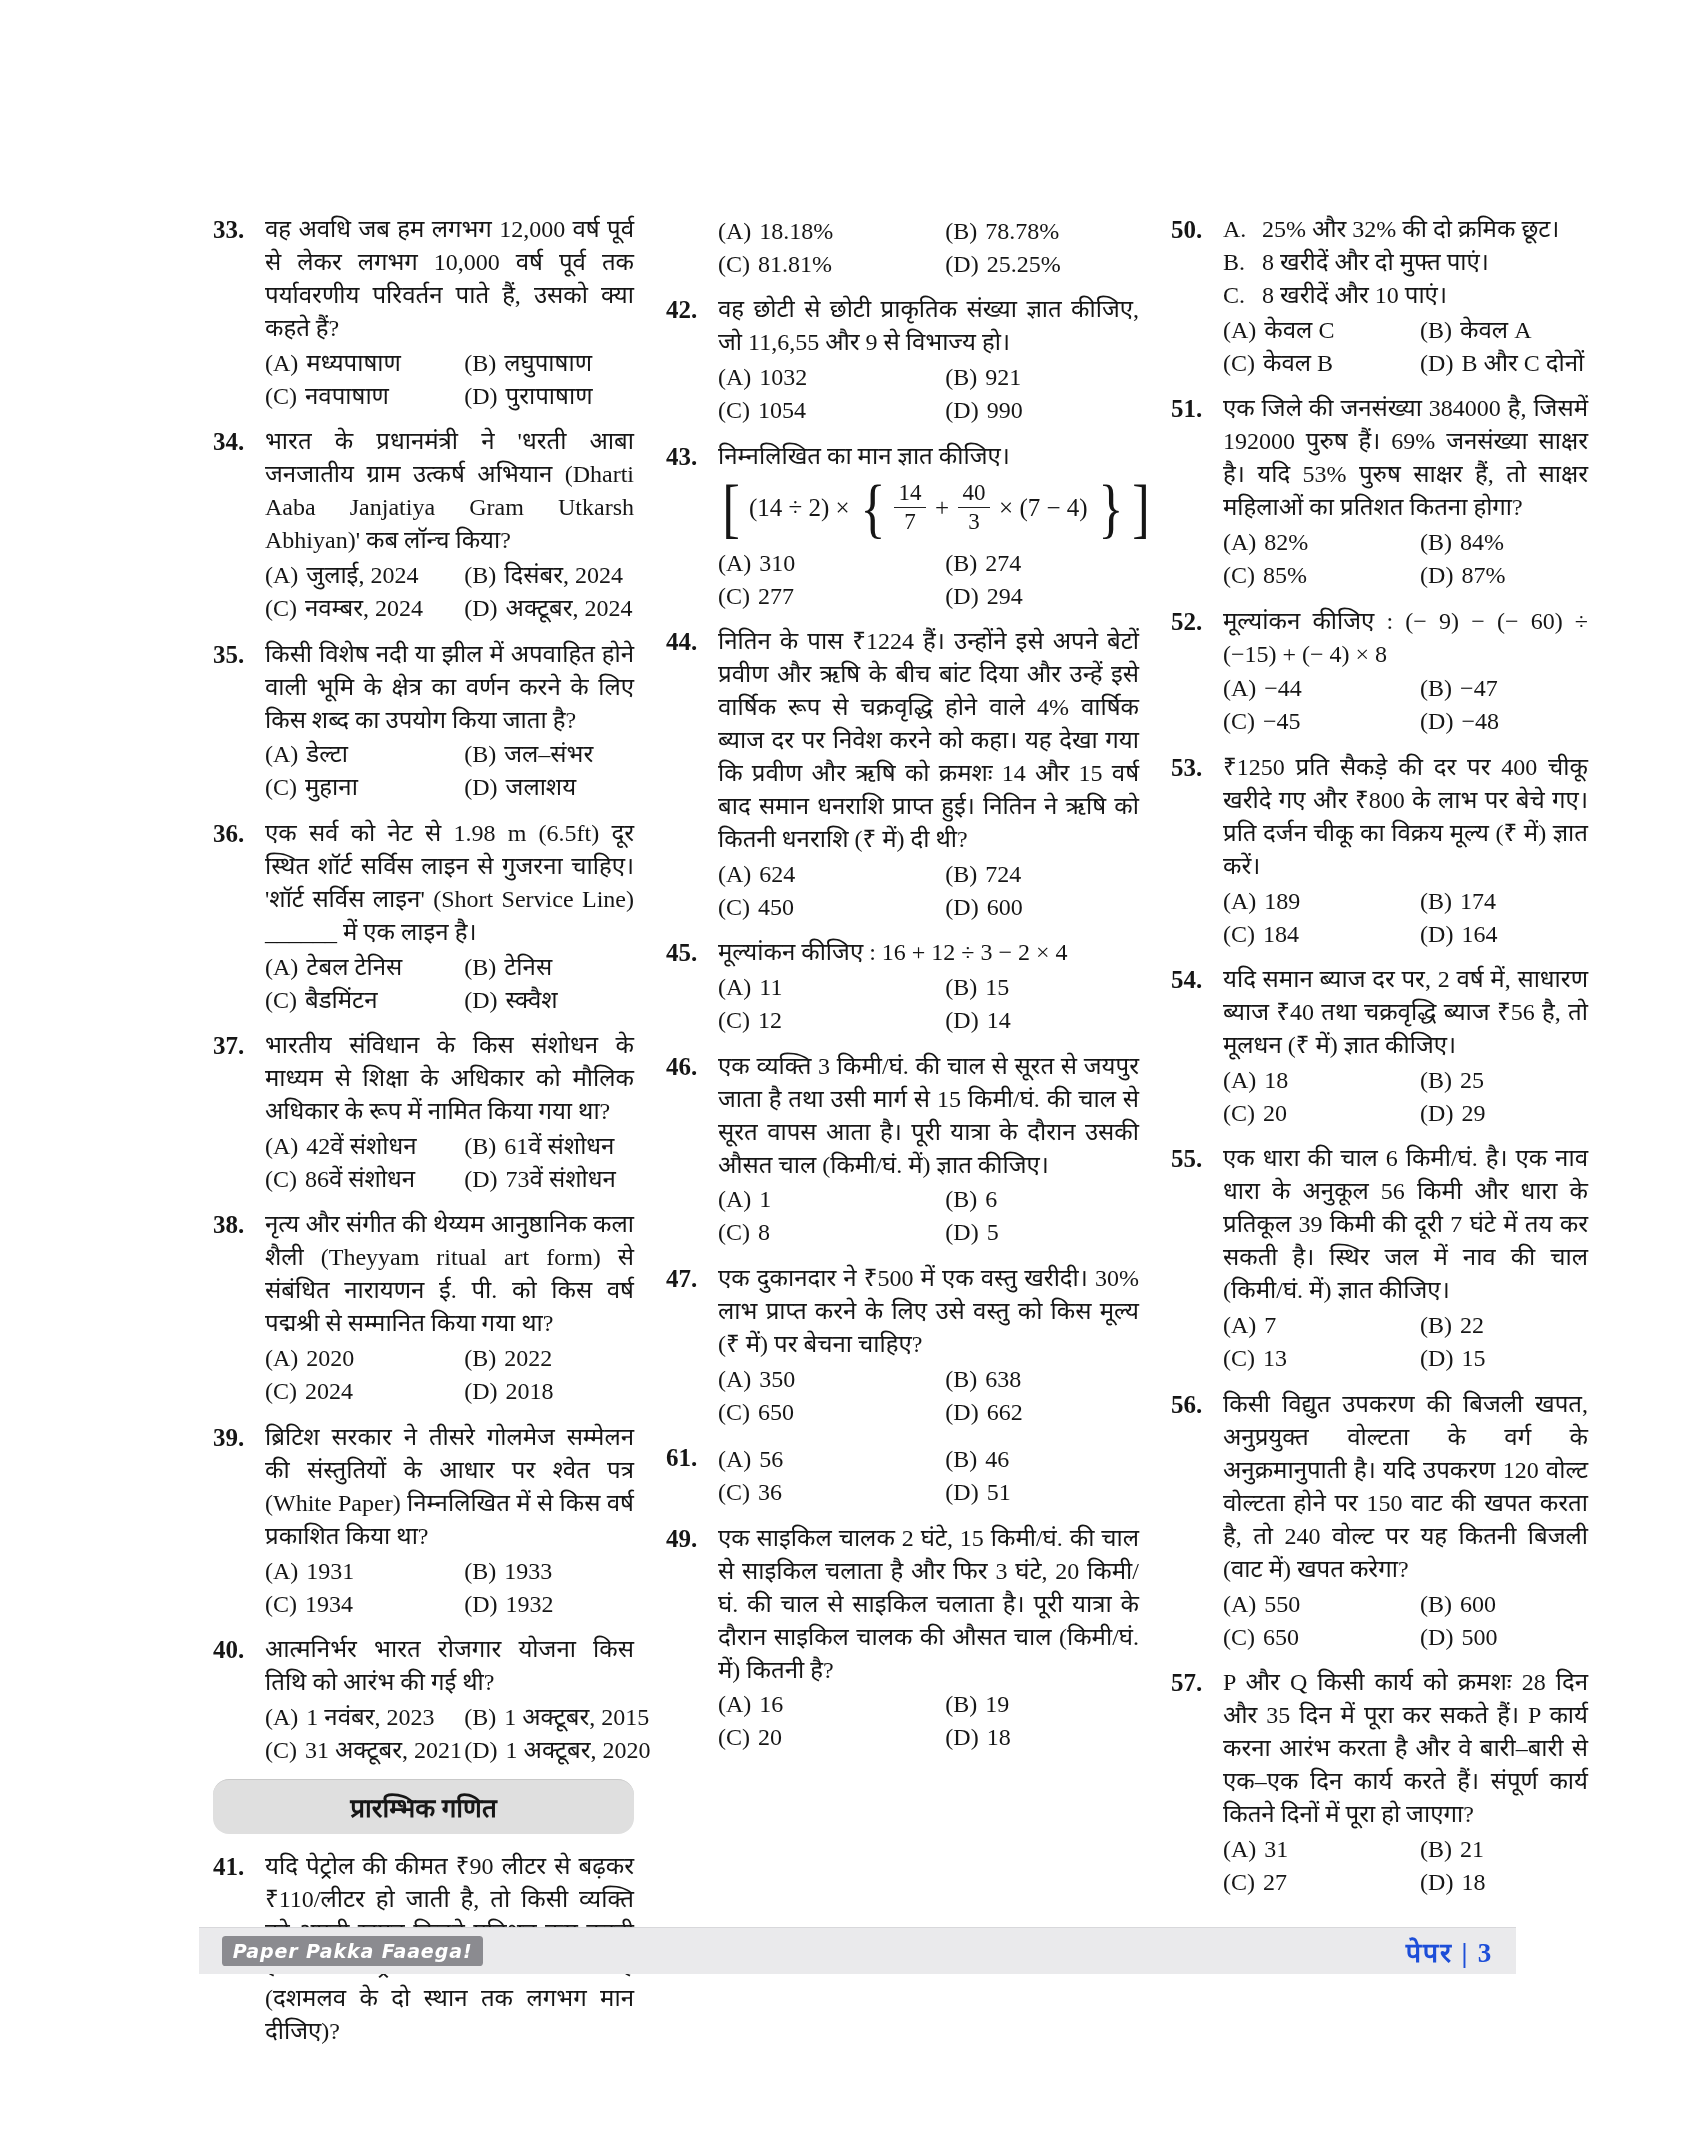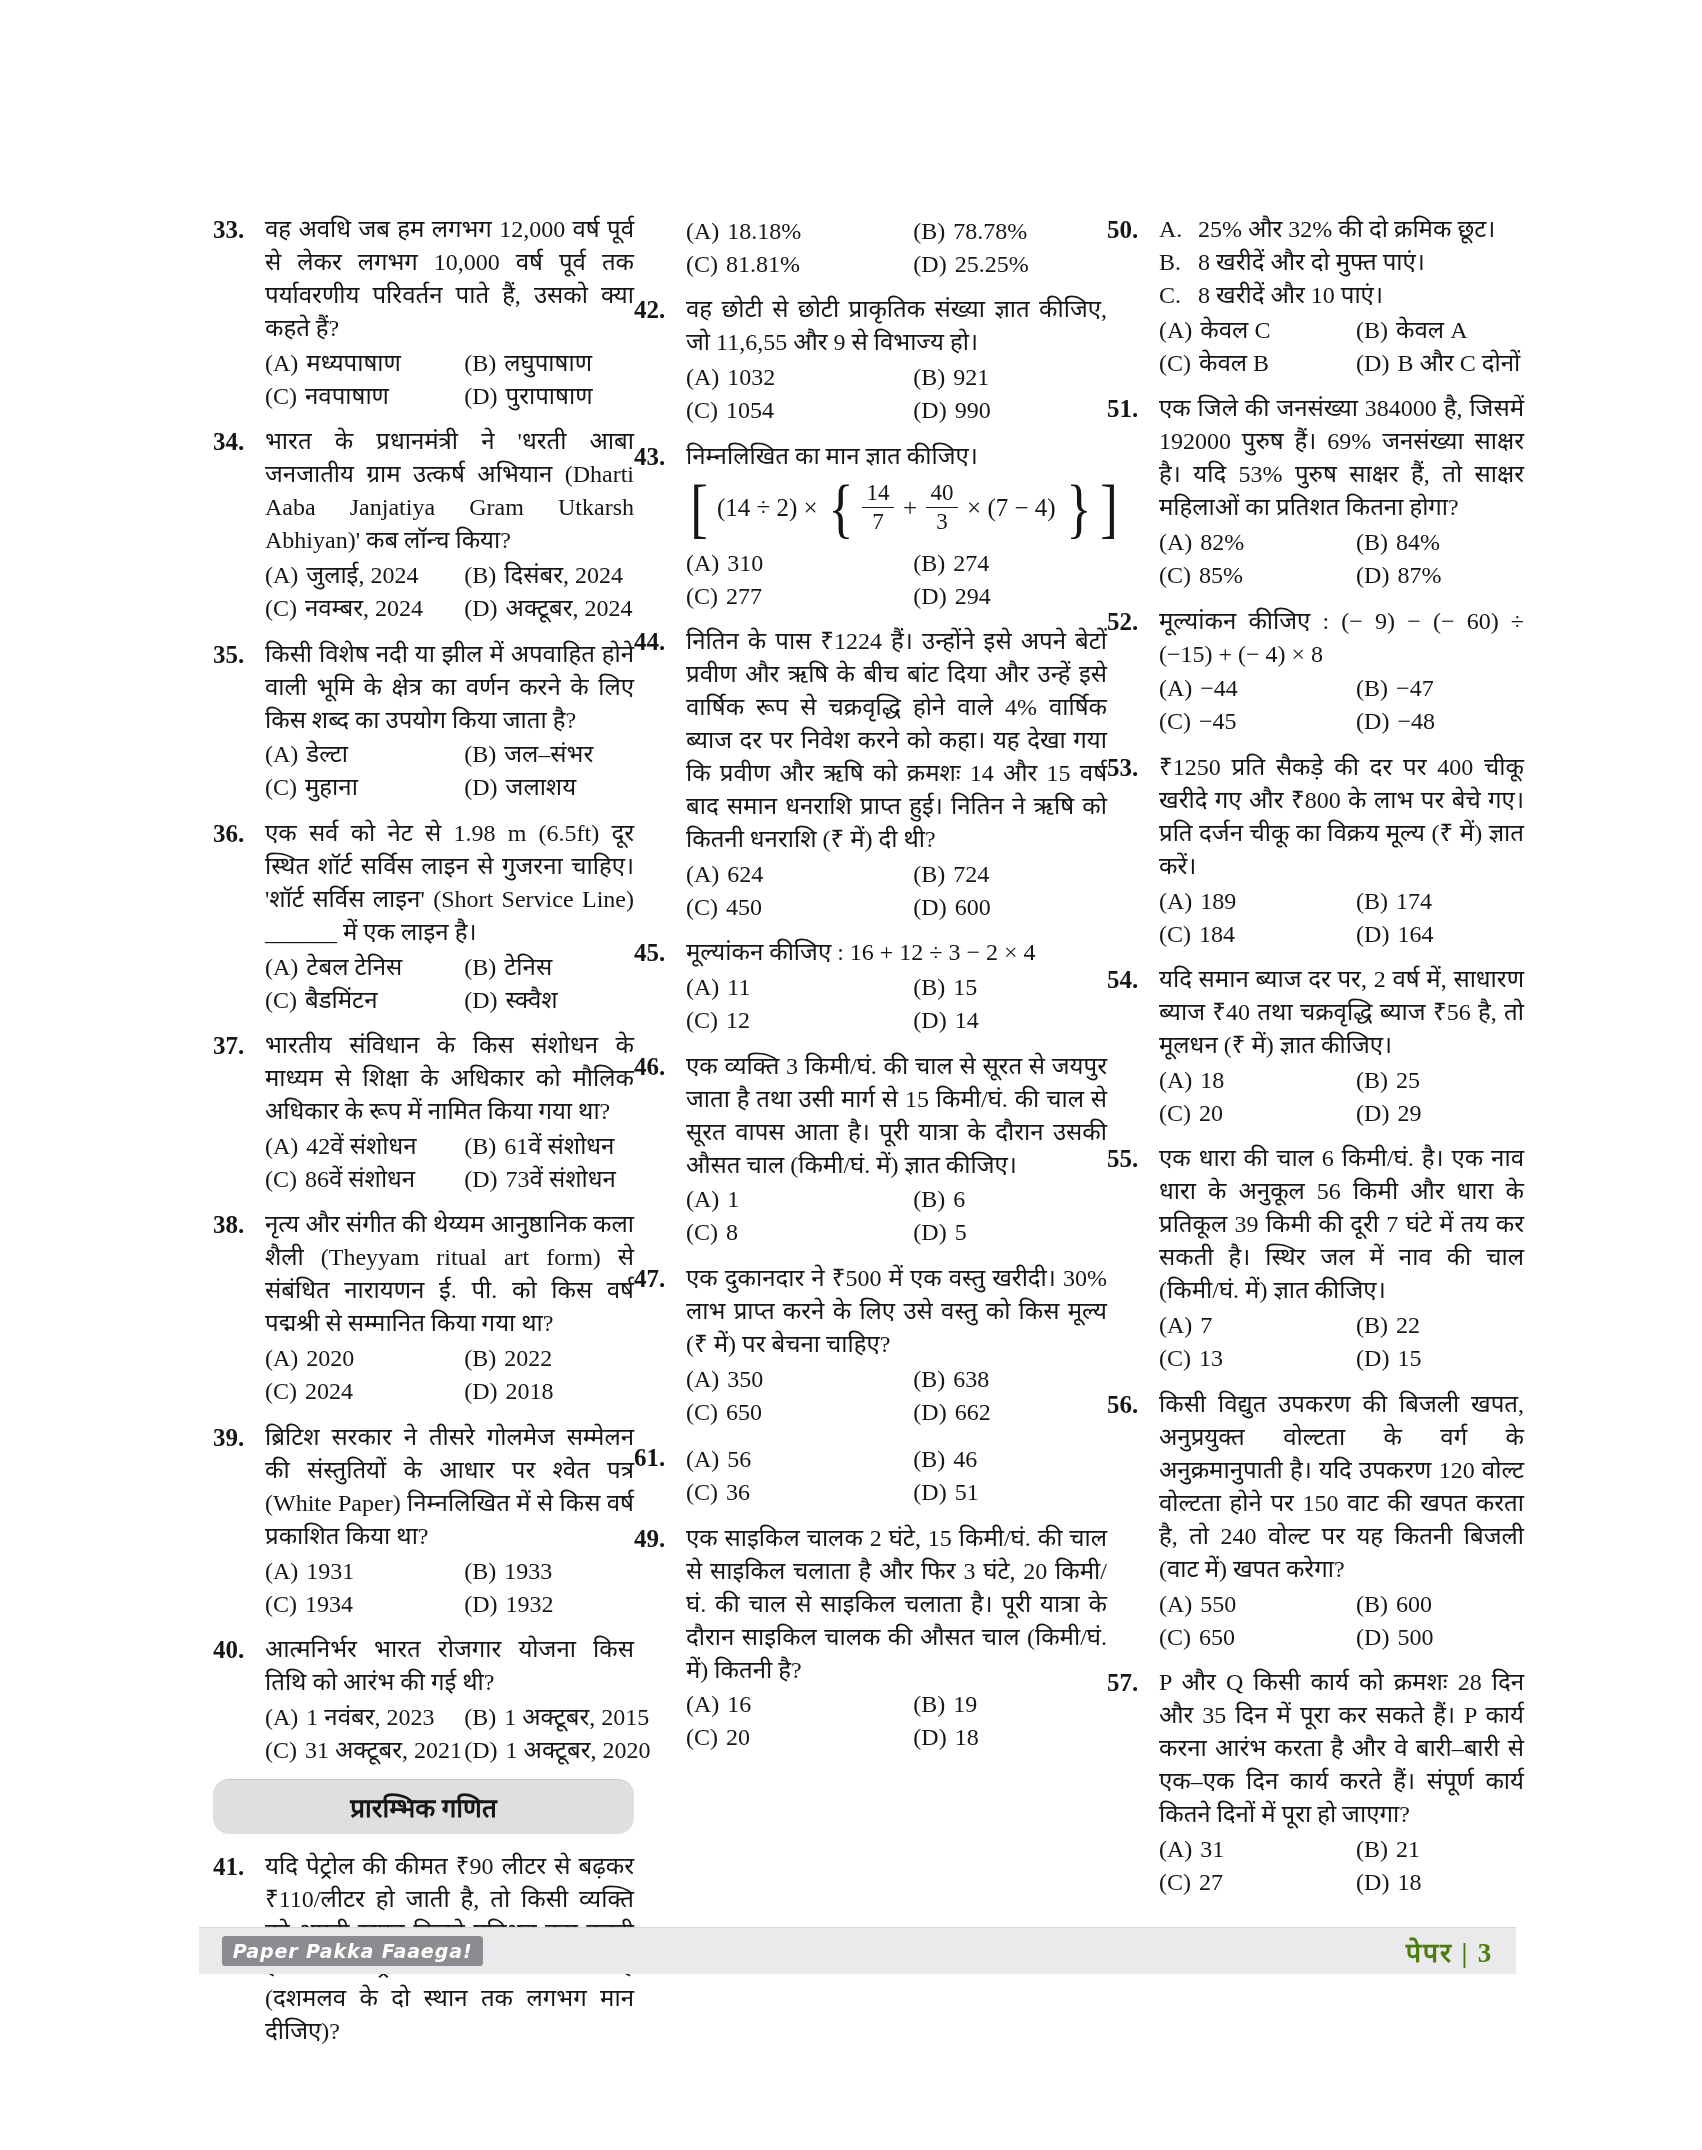--- a/index.html
+++ b/index.html
@@ -1,20 +1,20 @@
 <!DOCTYPE html>
 <html style="font-size:14.3px"><head>
 <meta charset="utf-8">
 <style>
   html,body{margin:0;padding:0;}
   body{
     width:1703px;height:2150px;position:relative;background:#ffffff;
     font-family:"Liberation Serif",serif;color:#161616;overflow:hidden;
   }
-  .content{position:absolute;top:213px;left:213px;display:flex;}
+  .content{position:absolute;top:213px;left:213px;display:flex;gap:32px;}
   .col{box-sizing:border-box;}
   .col1{width:421px;}
   .col2{width:473px;}
   .col3{width:417px;}
   .q{display:flex;margin-bottom:12.5px;}
   .q.nonum{padding-left:52px;}
   .qno{flex:0 0 52px;font-weight:bold;font-size:25px;line-height:33px;}
   .qbody{flex:1;min-width:0;}
   .qtext{margin:0;font-size:24px;line-height:33px;text-align:justify;}
   .opts{margin-top:1.8px;}
@@ -39,21 +39,21 @@
   .footer{
     position:absolute;left:199px;top:1927px;width:1317px;height:47px;
     background:#eaeaec;border-top:0.9px solid #d8d8db;box-sizing:border-box;
     display:flex;align-items:center;justify-content:space-between;padding:0 23px;
   }
   .brand{
     background:#8b8b90;color:#ffffff;font-family:"DejaVu Sans",sans-serif;
     font-style:italic;font-weight:bold;font-size:19px;letter-spacing:0.9px;
     padding:3.6px 10.7px;border-radius:3.6px;
   }
-  .pagelab{font-weight:bold;font-size:27px;color:#4d7c0f;letter-spacing:1.8px;}
+  .pagelab{font-weight:bold;font-size:27px;color:#1d4ed8;letter-spacing:1.8px;}
 </style>
 </head>
 <body>
 
 <div class="content">
   <div class="col col1">
       <div class="q">
         <span class="qno">33.</span>
         <div class="qbody">
           <p class="qtext">वह अवधि जब हम लगभग 12,000 वर्ष पूर्व से लेकर लगभग 10,000 वर्ष पूर्व तक पर्यावरणीय परिवर्तन पाते हैं, उसको क्या कहते हैं?</p>

